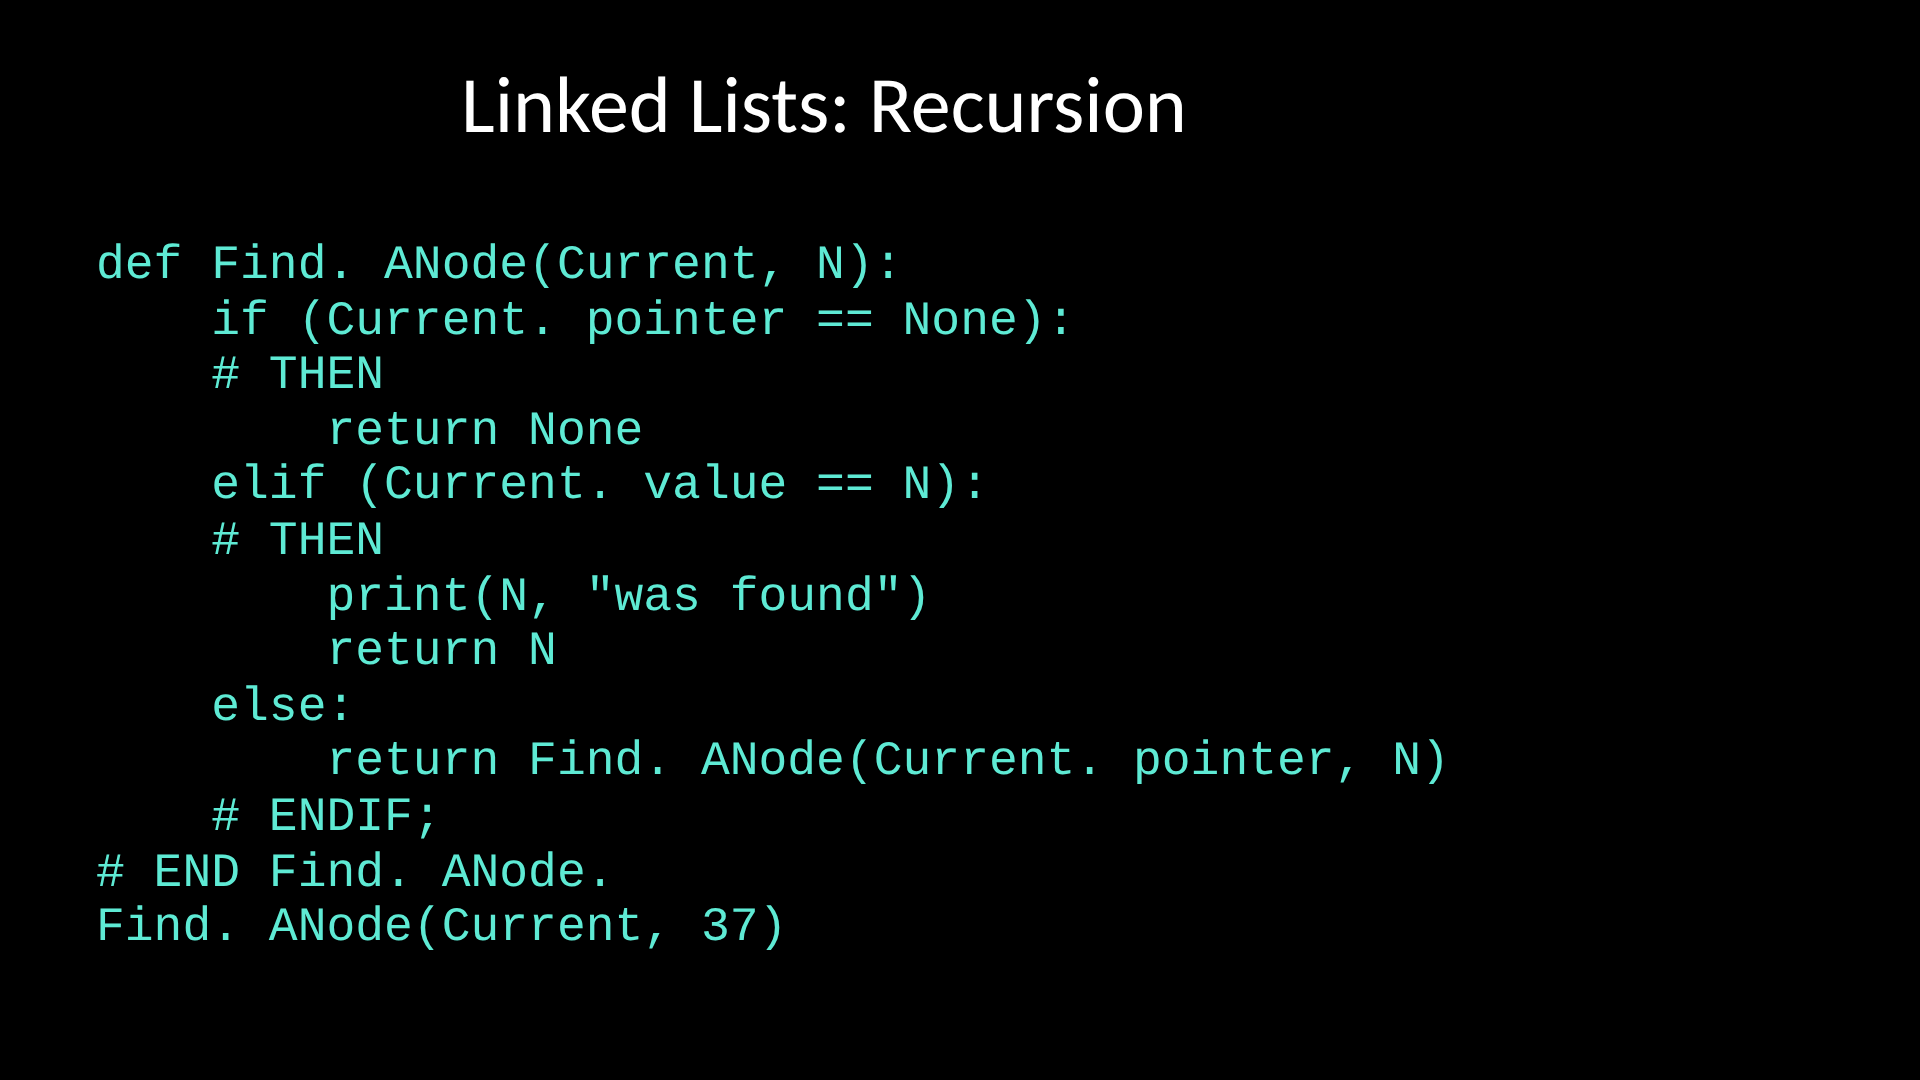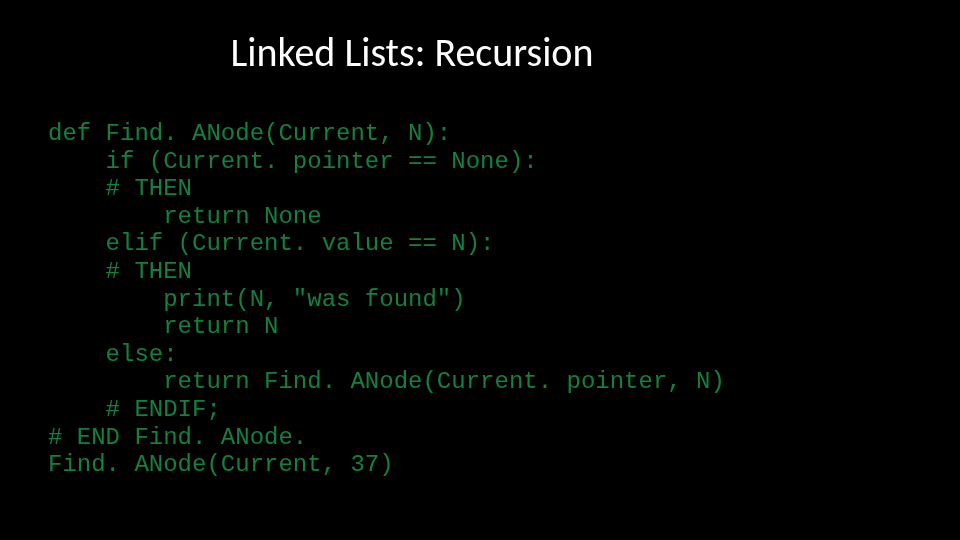--- a/index.html
+++ b/index.html
@@ -19,21 +19,21 @@
   }
   .title {
     color: #fff;
     font-family: Calibri, "Segoe UI", Arial, sans-serif;
     font-size: 40px;
     font-weight: 400;
     text-align: center;
     padding-top: 28px;
   }
   .code {
-    color: #15803d;
+    color: #5eead4;
     font-family: "Courier New", Courier, monospace;
     font-size: 24px;
     line-height: 1.15;
     white-space: pre;
     position: absolute;
     left: 48px;
     top: 120px;
   }
 </style>
 </head>

